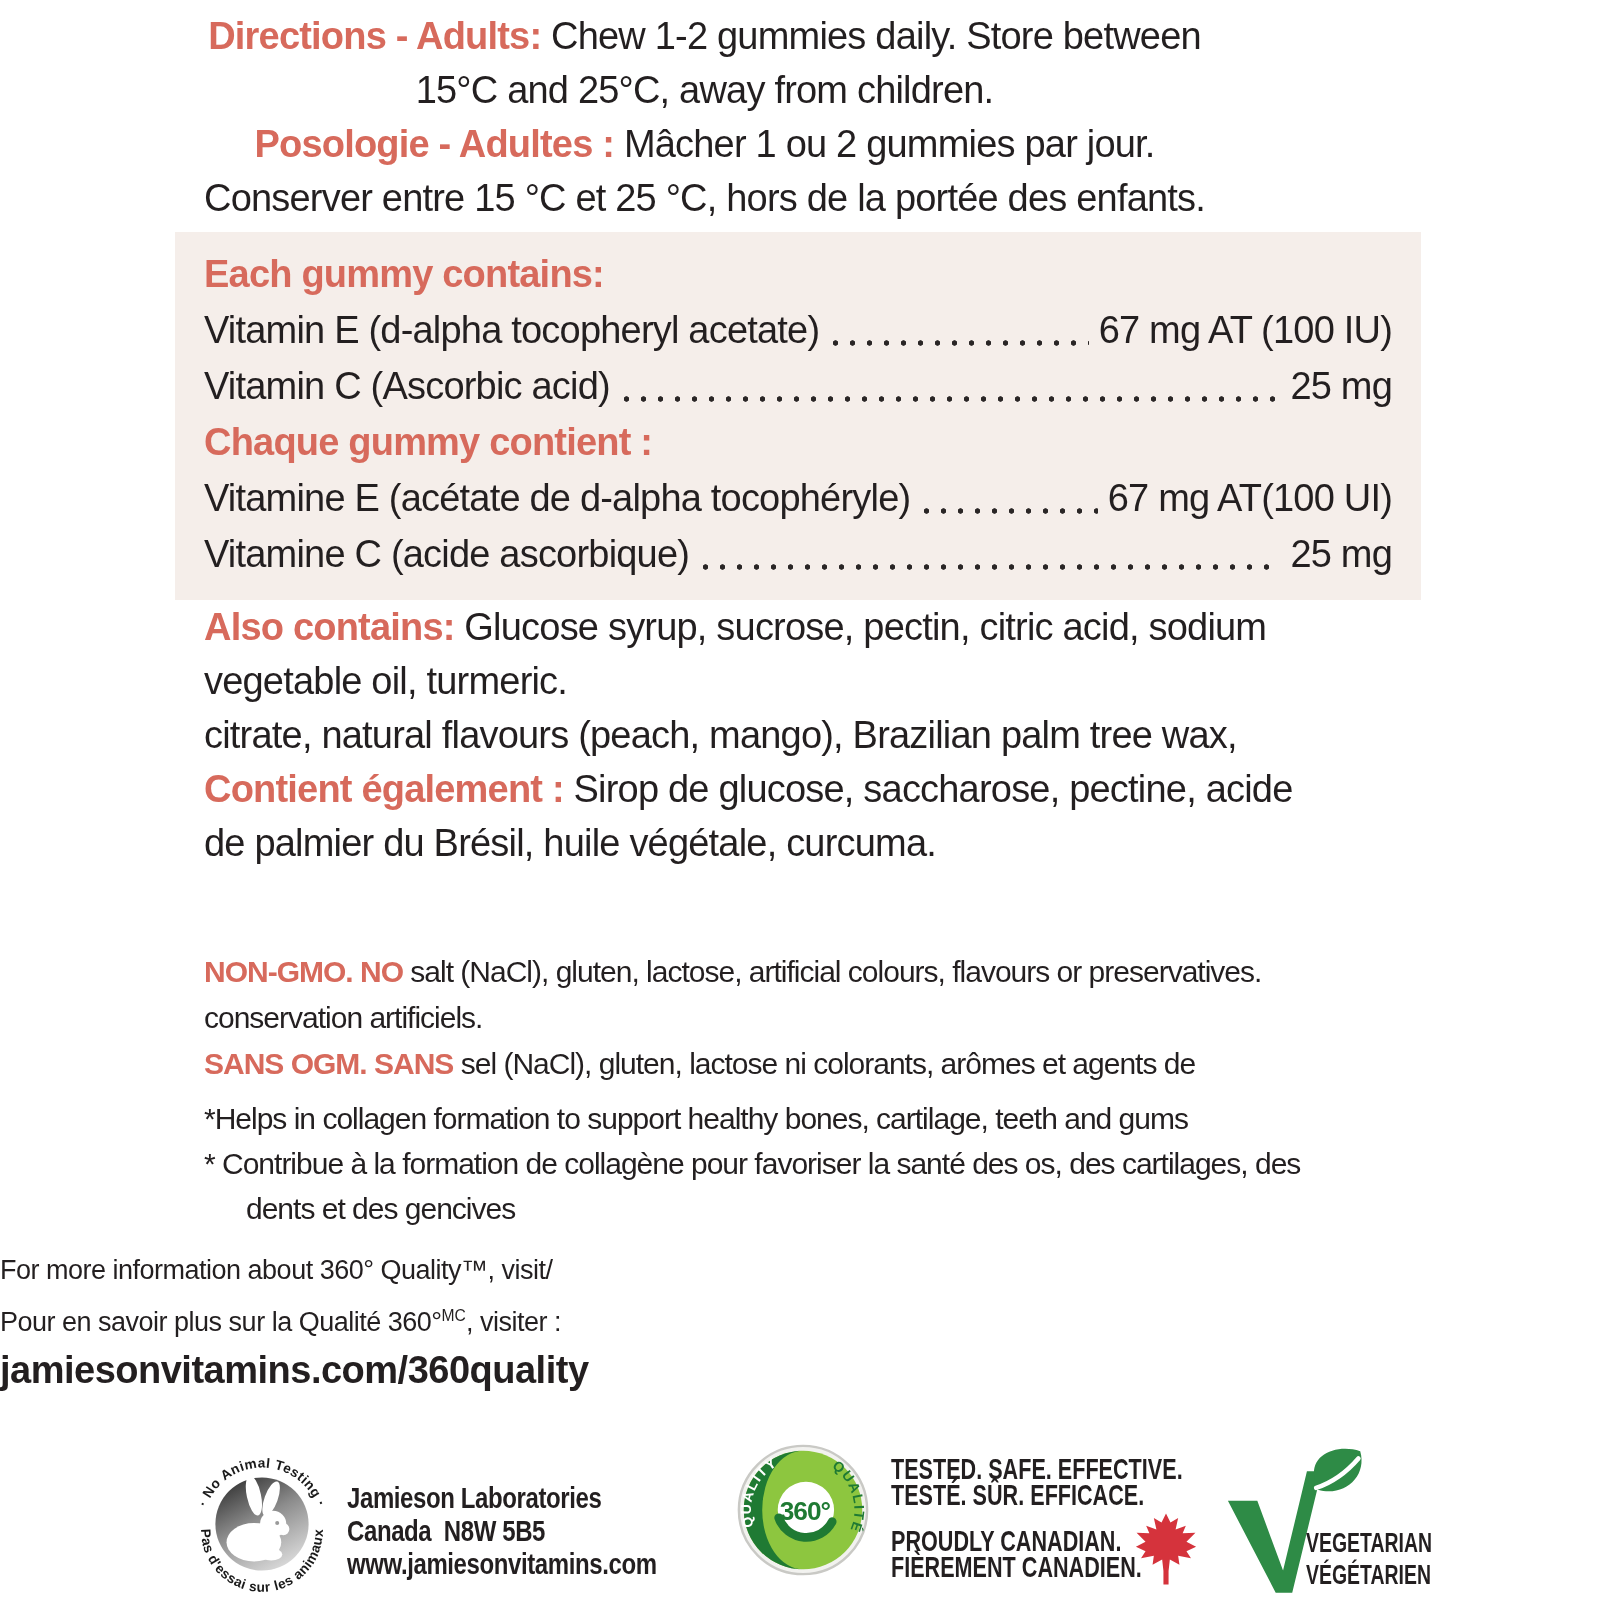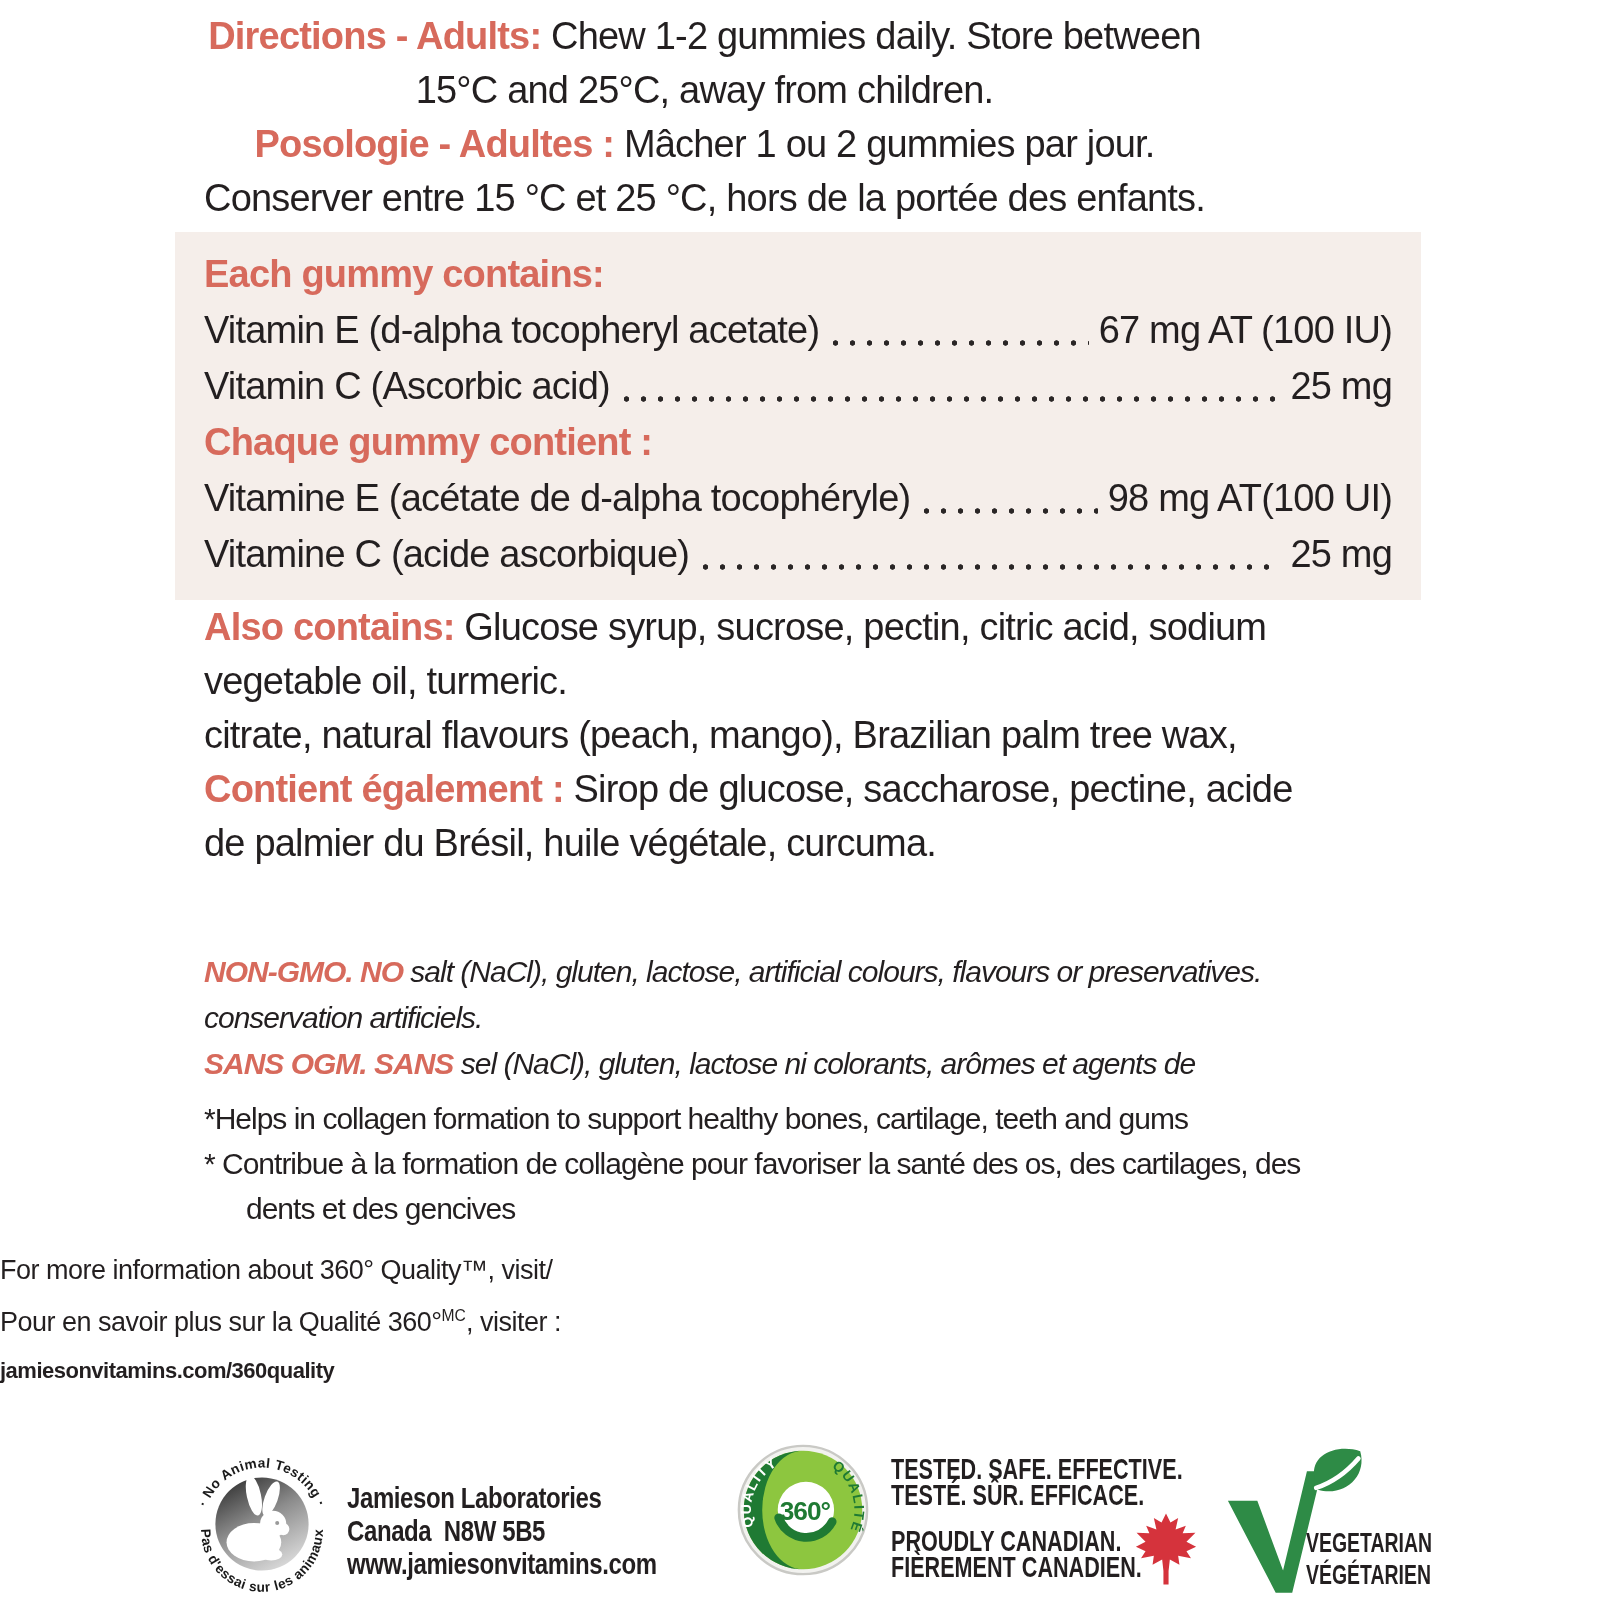--- a/index.html
+++ b/index.html
@@ -27,21 +27,21 @@
     background-image:radial-gradient(circle, #2a2626 2.4px, transparent 3px);
     background-size:17px 8px;background-repeat:repeat-x;
     background-position:left bottom 11px;
   }
   .row .value{white-space:nowrap;}
   .t30 .tline{font-size:30px;line-height:46px;letter-spacing:-1px;white-space:nowrap;}
   .t30b .tline{font-size:30px;line-height:45px;letter-spacing:-1px;white-space:nowrap;}
   .indent{padding-left:42px;}
   .center{left:0;width:1436px;}
   .center .tline{font-size:27px;line-height:45px;letter-spacing:-0.5px;}
-  .center .url{font-size:22px;font-weight:bold;margin-top:3px;letter-spacing:-0.5px;}
+  .center .url{font-size:38px;font-weight:bold;margin-top:3px;letter-spacing:-0.5px;}
   sup{font-size:58%;vertical-align:super;letter-spacing:0;}
   
   .company{
     left:347px;top:1481px;font-weight:bold;font-size:30px;line-height:33px;
     letter-spacing:-0.5px;white-space:nowrap;
     transform:scaleX(0.8);transform-origin:left top;
   }
   .claims{
     left:891px;top:1456px;font-weight:bold;font-size:30px;line-height:26px;
     white-space:nowrap;transform:scaleX(0.72);transform-origin:left top;
@@ -78,39 +78,39 @@
         <span class="value">25 mg</span>
       </div>
     </div>
   <div class="tline">
     <span class="accent">Chaque gummy contient :</span>
   </div>
   <div>
       <div class="row">
         <span class="name">Vitamine E (acétate de d-alpha tocophéryle)</span>
         <span class="leader"></span>
-        <span class="value">98 mg AT(100 UI)</span>
+        <span class="value">67 mg AT(100 UI)</span>
       </div>
       <div class="row">
         <span class="name">Vitamine C (acide ascorbique)</span>
         <span class="leader"></span>
         <span class="value">25 mg</span>
       </div>
     </div>
 </div>
 
 <div class="abs sec t38" style="top:600px;">
     <div class="tline"><span class="accent">Also contains:</span><span> Glucose syrup, sucrose, pectin, citric acid, sodium</span></div>
     <div class="tline"><span>vegetable oil, turmeric.</span></div>
     <div class="tline"><span>citrate, natural flavours (peach, mango), Brazilian palm tree wax,</span></div>
     <div class="tline"><span class="accent">Contient également :</span><span> Sirop de glucose, saccharose, pectine, acide</span></div>
     <div class="tline"><span>de palmier du Brésil, huile végétale, curcuma.</span></div>
   </div>
 
-<div class="abs sec t30" style="top:949px;font-style:italic;">
+<div class="abs sec t30" style="top:949px;">
     <div class="tline"><span class="accent">NON-GMO. NO</span><span> salt (NaCl), gluten, lactose, artificial colours, flavours or preservatives.</span></div>
     <div class="tline"><span>conservation artificiels.</span></div>
     <div class="tline"><span class="accent">SANS OGM. SANS</span><span> sel (NaCl), gluten, lactose ni colorants, arômes et agents de</span></div>
   </div>
 
 <div class="abs sec t30b" style="top:1096px;">
     <div class="tline"><span>*Helps in collagen formation to support healthy bones, cartilage, teeth and gums</span></div>
     <div class="tline"><span>* Contribue à la formation de collagène pour favoriser la santé des os, des cartilages, des</span></div>
     <div class="tline indent"><span>dents et des gencives</span></div>
   </div>

